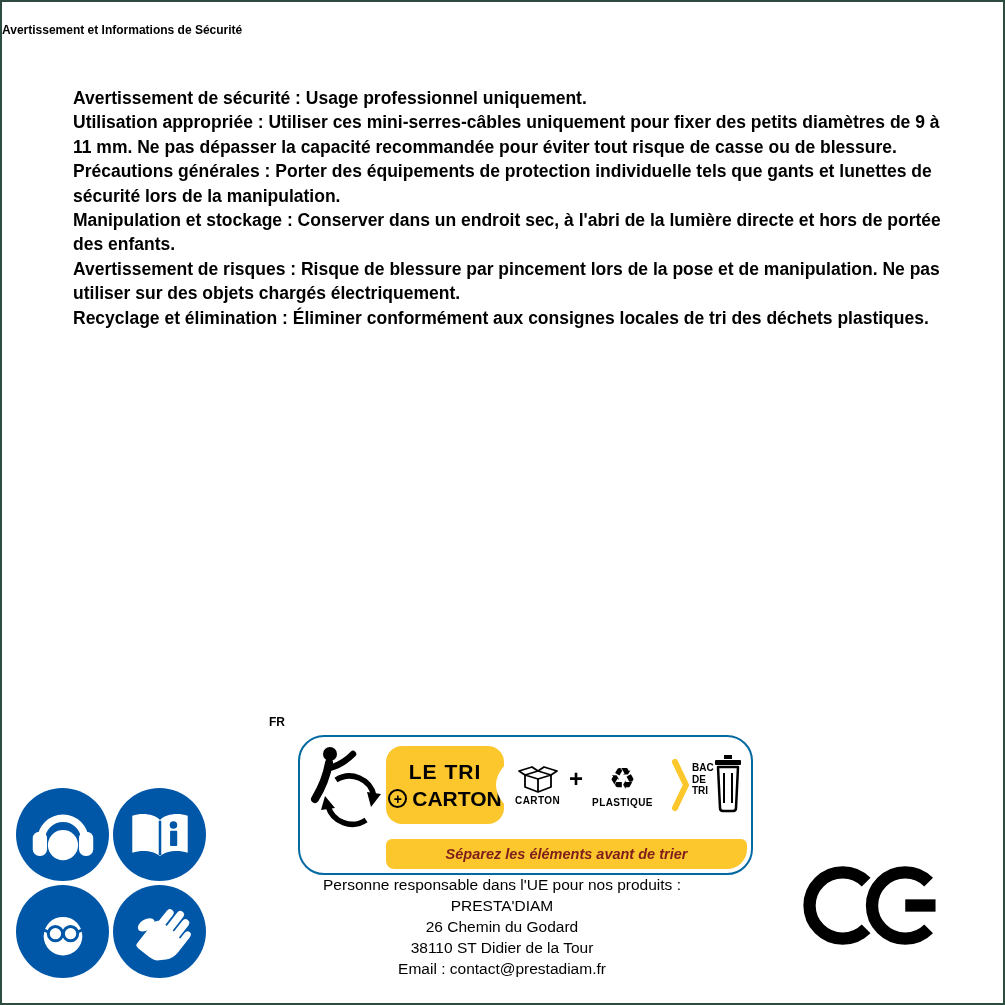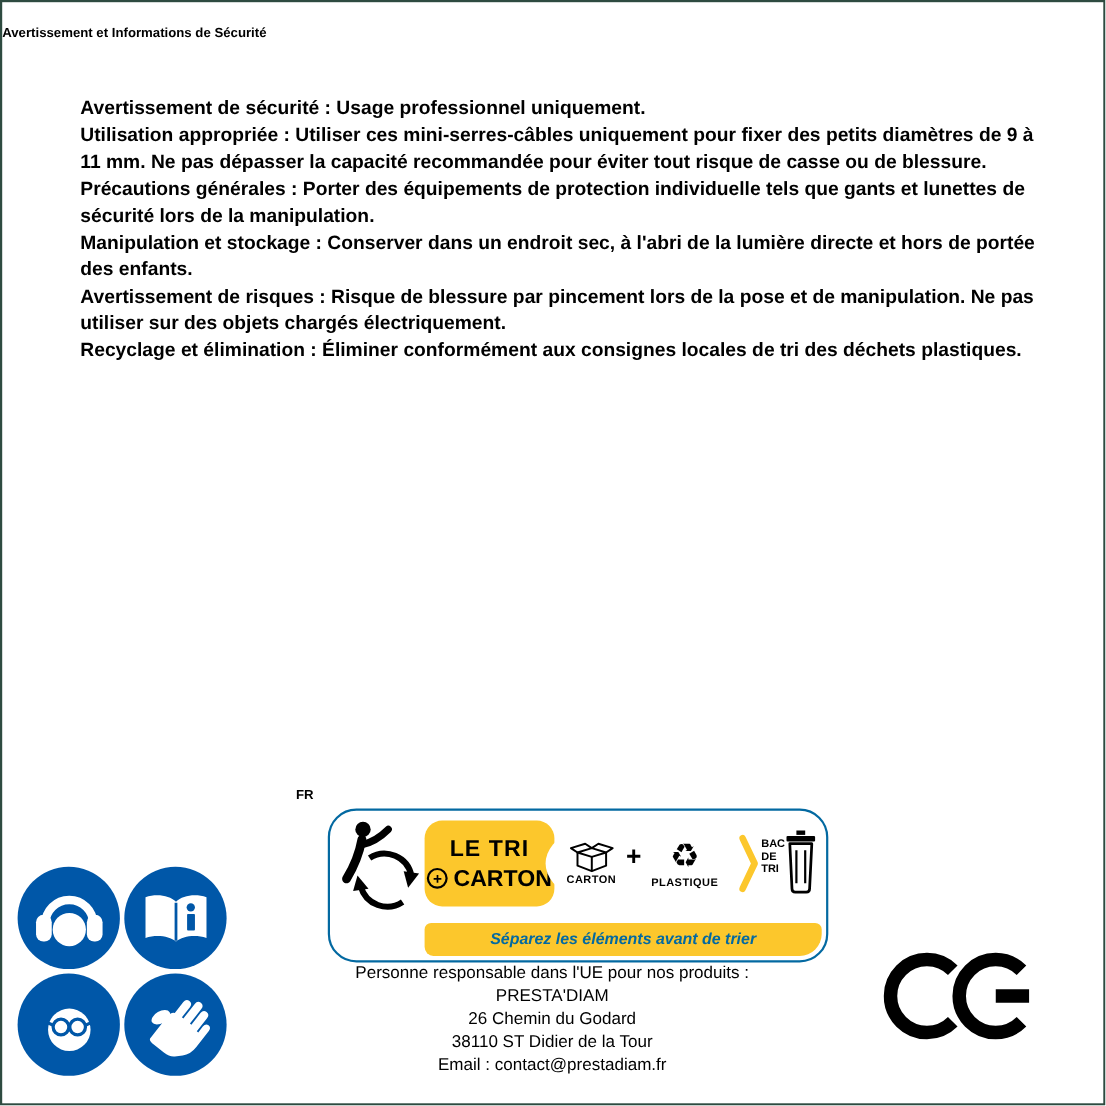--- a/index.html
+++ b/index.html
@@ -64,21 +64,21 @@
   .material-label { font-size:10px; font-weight:700; letter-spacing:.4px; }
   .plus-sep { font-size:24px; font-weight:700; padding-bottom:12px; }
   .recycle-glyph { font-size:30px; line-height:32px; font-family:"DejaVu Sans", sans-serif; }
   .chevron-wrap { position:absolute; left:372px; top:20px; }
   .bac-label { position:absolute; left:392px; top:25px; font-size:10px; font-weight:800; line-height:11.5px; }
   .bin-wrap { position:absolute; left:412px; top:16px; }
   .tagline {
     position:absolute; left:86px; right:4px; bottom:4px; height:30px;
     background:#FCC72C; border-radius:6px 6px 20px 8px;
     display:flex; align-items:center; justify-content:center;
-    font-style:italic; font-weight:700; font-size:14.5px; color:#0369a1;
+    font-style:italic; font-weight:700; font-size:14.5px; color:#7f1d1d;
   }
 
   
   .responsible {
     position:absolute; left:245px; top:872px; width:510px;
     text-align:center; font-size:15.5px; font-weight:400; line-height:21px;
   }
   .responsible p { margin:0; }
 
   .ce-wrap { position:absolute; left:801px; top:856px; }

